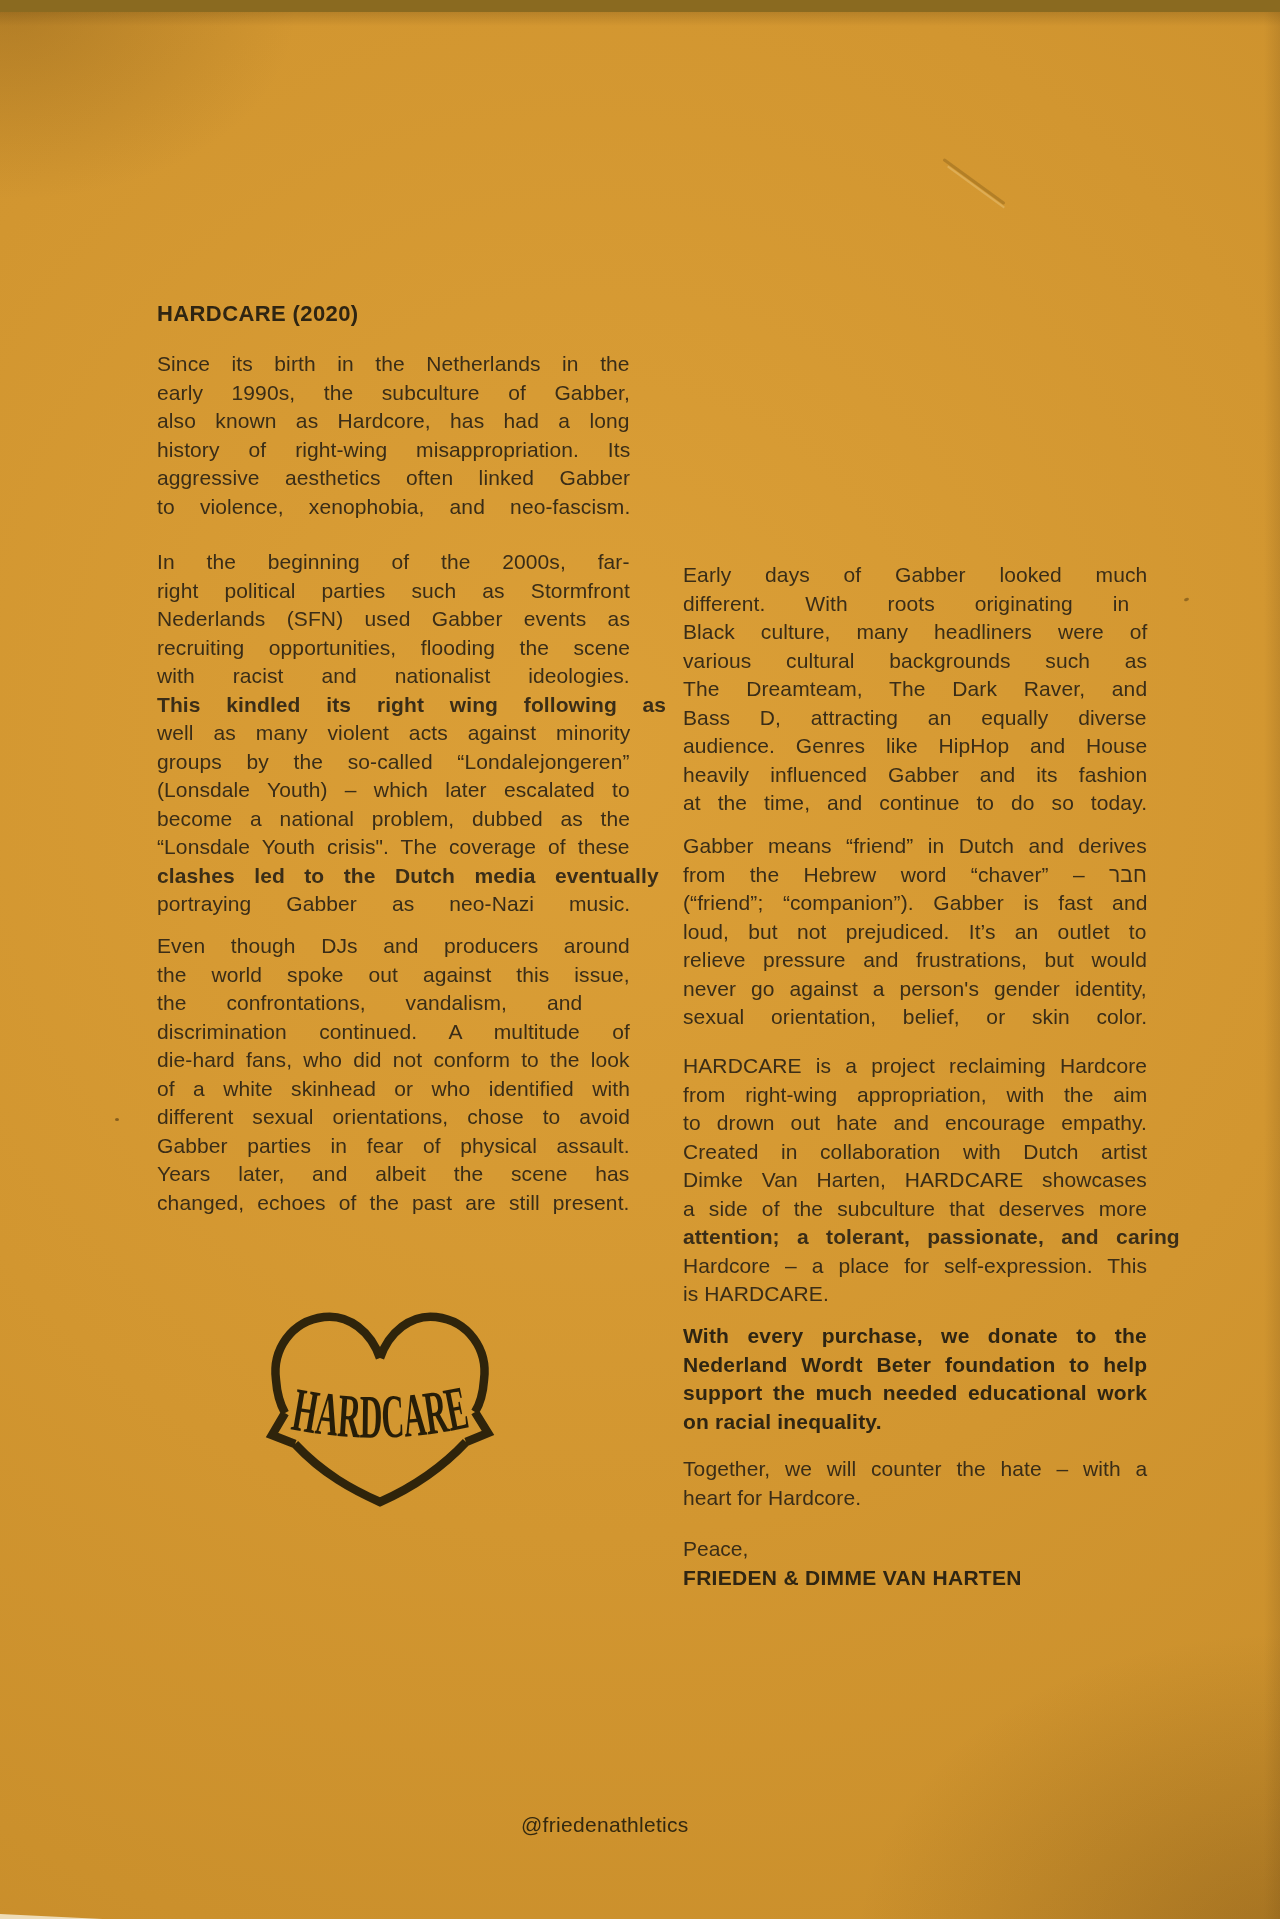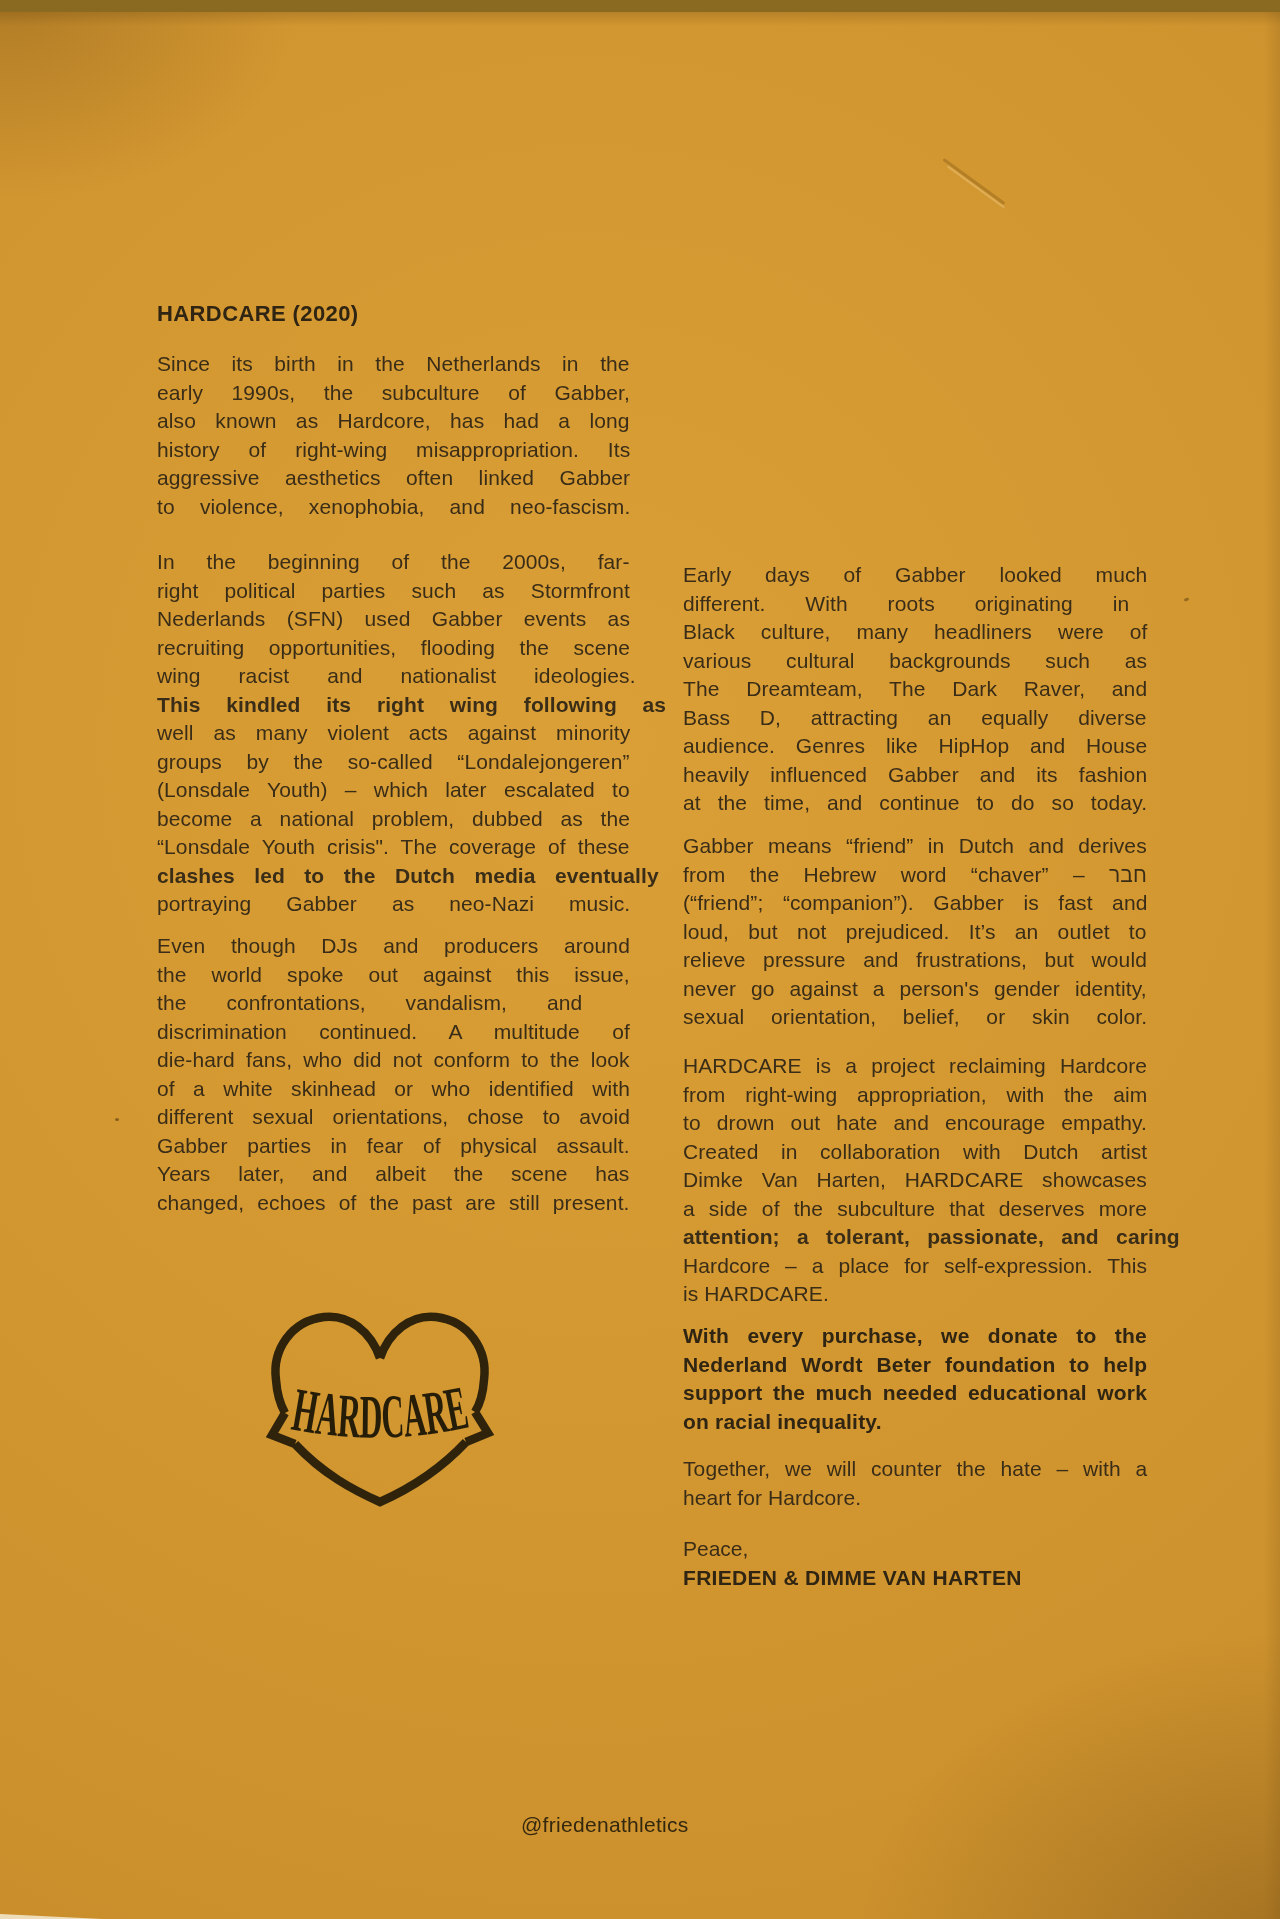--- a/index.html
+++ b/index.html
@@ -87,32 +87,32 @@
       <div class="line" style="word-spacing: 13.43px;"><span>also known as Hardcore, has had a long</span></div>
       <div class="line" style="word-spacing: 23px;"><span>history of right-wing misappropriation. Its</span></div>
       <div class="line" style="word-spacing: 19.5px;"><span>aggressive aesthetics often linked Gabber</span></div>
       <div class="line" style="word-spacing: 19.25px;"><span>to violence, xenophobia, and neo-fascism.</span></div>
     </div>
   <div class="para col-left p-l2">
       <div class="line" style="word-spacing: 25.83px;"><span>In the beginning of the 2000s, far-</span></div>
       <div class="line" style="word-spacing: 20.2px;"><span>right political parties such as Stormfront</span></div>
       <div class="line" style="word-spacing: 15.4px;"><span>Nederlands (SFN) used Gabber events as</span></div>
       <div class="line" style="word-spacing: 18.5px;"><span>recruiting opportunities, flooding the scene</span></div>
-      <div class="line" style="word-spacing: 32px;"><span>wing racist and nationalist ideologies.</span></div>
+      <div class="line" style="word-spacing: 32px;"><span>with racist and nationalist ideologies.</span></div>
       <div class="line" style="word-spacing: 19.83px; font-weight: bold;"><span>This kindled its right wing following as</span></div>
       <div class="line" style="word-spacing: 14px;"><span>well as many violent acts against minority</span></div>
       <div class="line" style="word-spacing: 18.75px;"><span>groups by the so-called “Londalejongeren”</span></div>
       <div class="line" style="word-spacing: 11.33px;"><span>(Lonsdale Youth) – which later escalated to</span></div>
       <div class="line" style="word-spacing: 11.83px;"><span>become a national problem, dubbed as the</span></div>
       <div class="line" style="word-spacing: 6px;"><span>“Lonsdale Youth crisis". The coverage of these</span></div>
       <div class="line" style="word-spacing: 13.5px; font-weight: bold;"><span>clashes led to the Dutch media eventually</span></div>
       <div class="line" style="word-spacing: 29px;"><span>portraying Gabber as neo-Nazi music.</span></div>
     </div>
   <div class="para col-left p-l3">
-      <div class="line" style="word-spacing: 19.6px; text-align: center;"><span>Even though DJs and producers around</span></div>
+      <div class="line" style="word-spacing: 19.6px;"><span>Even though DJs and producers around</span></div>
       <div class="line" style="word-spacing: 19px;"><span>the world spoke out against this issue,</span></div>
       <div class="line" style="word-spacing: 34px;"><span>the confrontations, vandalism, and</span></div>
       <div class="line" style="word-spacing: 26.5px;"><span>discrimination continued. A multitude of</span></div>
       <div class="line" style="word-spacing: 5.25px;"><span>die-hard fans, who did not conform to the look</span></div>
       <div class="line" style="word-spacing: 12.43px;"><span>of a white skinhead or who identified with</span></div>
       <div class="line" style="word-spacing: 13px;"><span>different sexual orientations, chose to avoid</span></div>
       <div class="line" style="word-spacing: 13.67px;"><span>Gabber parties in fear of physical assault.</span></div>
       <div class="line" style="word-spacing: 21.83px;"><span>Years later, and albeit the scene has</span></div>
       <div class="line" style="word-spacing: 7.14px;"><span>changed, echoes of the past are still present.</span></div>
     </div>

